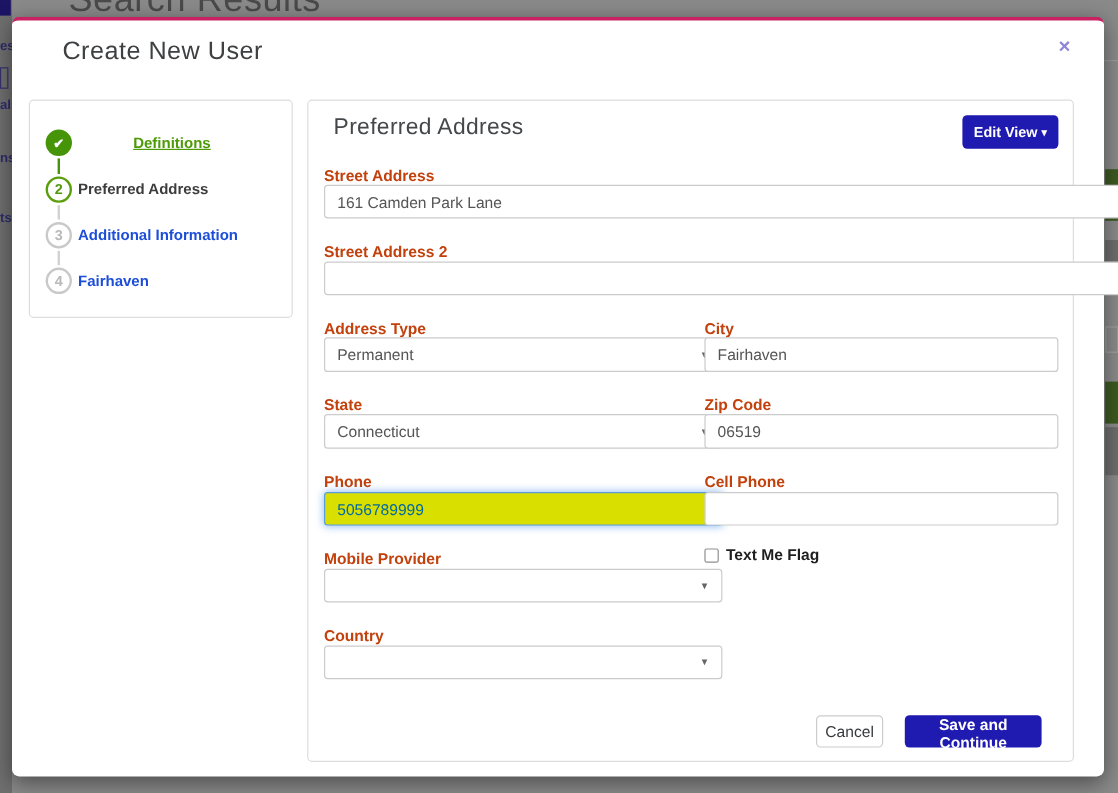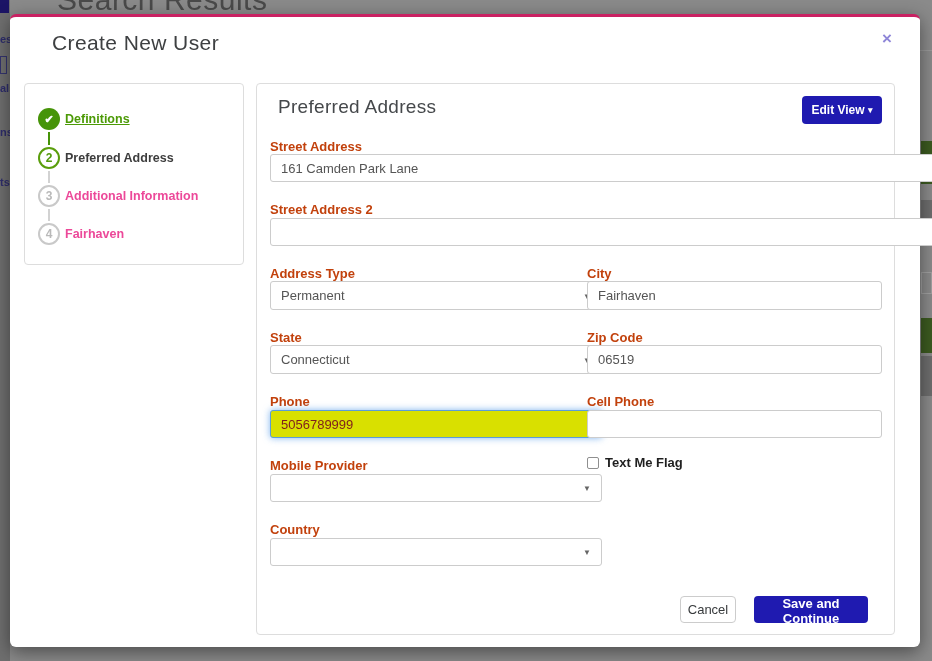--- a/index.html
+++ b/index.html
@@ -29,23 +29,23 @@
   .wizard-card { left:14px; top:66px; width:220px; height:182px; }
   .form-card { left:246px; top:66px; width:639px; height:552px; }
 
   
   .step-circle { position:absolute; left:13px; width:22px; height:22px; border-radius:50%;
                  display:flex; align-items:center; justify-content:center; font-size:12px; font-weight:bold; }
   .step-done { background:#469408; color:#ffffff; font-size:11px; }
   .step-active { background:#fff; border:2px solid #5a9e0c; color:#52990a; }
   .step-pending { background:#fff; border:2px solid #c9c9c9; color:#b9b9b9; }
   .step-label { position:absolute; left:40px; font-size:12.5px; font-weight:bold; white-space:nowrap; }
-  .lbl-done { color:#4c9a06; text-decoration:underline; }
+  .lbl-done { color:#4c9a06; text-decoration:underline;margin-left:46px; }
   .lbl-active { color:#3d3d3d; }
-  .lbl-pending { color:#ec4899; }
+  .lbl-pending { color:#1d4ed8; }
   .step-conn { position:absolute; left:23px; width:2px; }
   .conn-green { background:#469408; }
   .conn-gray { background:#d2d2d2; }
 
   
   .form-heading { position:absolute; left:21px; top:12px; font-size:19px; color:#45484b; letter-spacing:0.3px; }
   .btn-navy { background:#1f1ab0; color:#ffffff; border:none; border-radius:4px; font-weight:bold;
               font-family:"Liberation Sans", sans-serif; cursor:pointer; }
   .edit-view-btn { position:absolute; left:545px; top:12px; width:80px; height:28px; font-size:12px; }
   .edit-view-btn .caret { font-size:9px; vertical-align:1px; }
@@ -53,21 +53,21 @@
   .f-label { position:absolute; font-size:13px; font-weight:bold; color:#c2410c; white-space:nowrap; }
   .f-input { position:absolute; height:28px; border:1px solid #cccccc; border-radius:3px; background:#fff;
              font-family:"Liberation Sans", sans-serif; font-size:13px; color:#555555; padding:0 10px; outline:none; }
   .f-select { position:absolute; height:28px; border:1px solid #cccccc; border-radius:3px; background:#fff;
               font-size:13px; color:#555555; display:flex; align-items:center; padding:0 24px 0 10px; cursor:pointer; }
   .f-select .sel-caret { position:absolute; right:10px; top:50%; transform:translateY(-50%); font-size:8px; color:#666666; }
   .col-l { left:13px; width:332px; }
   .col-r { left:330px; width:295px; }
   .full  { left:13px; width:676px; }
 
-  .phone-hl { background:#d9e000 !important; border:1px solid #5b9dd9 !important; color:#7f1d1d;
+  .phone-hl { background:#d9e000 !important; border:1px solid #5b9dd9 !important; color:#0369a1;
               box-shadow:0 0 7px rgba(60,140,230,0.65); }
 
   .checkbox { position:absolute; left:330px; top:373px; width:12px; height:12px; background:#fff;
               border:1px solid #8f8f8f; border-radius:2px; cursor:pointer; }
   .checkbox-label { position:absolute; left:348px; top:371px; font-size:13px; font-weight:bold; color:#1f1f1f; }
 
   .btn-cancel { position:absolute; left:423px; top:512px; width:56px; height:27px; background:#ffffff;
                 border:1px solid #cccccc; border-radius:4px; font-size:13px; color:#373a3c;
                 font-family:"Liberation Sans", sans-serif; cursor:pointer; }
   .btn-save { position:absolute; left:497px; top:512px; width:114px; height:27px; font-size:13px; }

